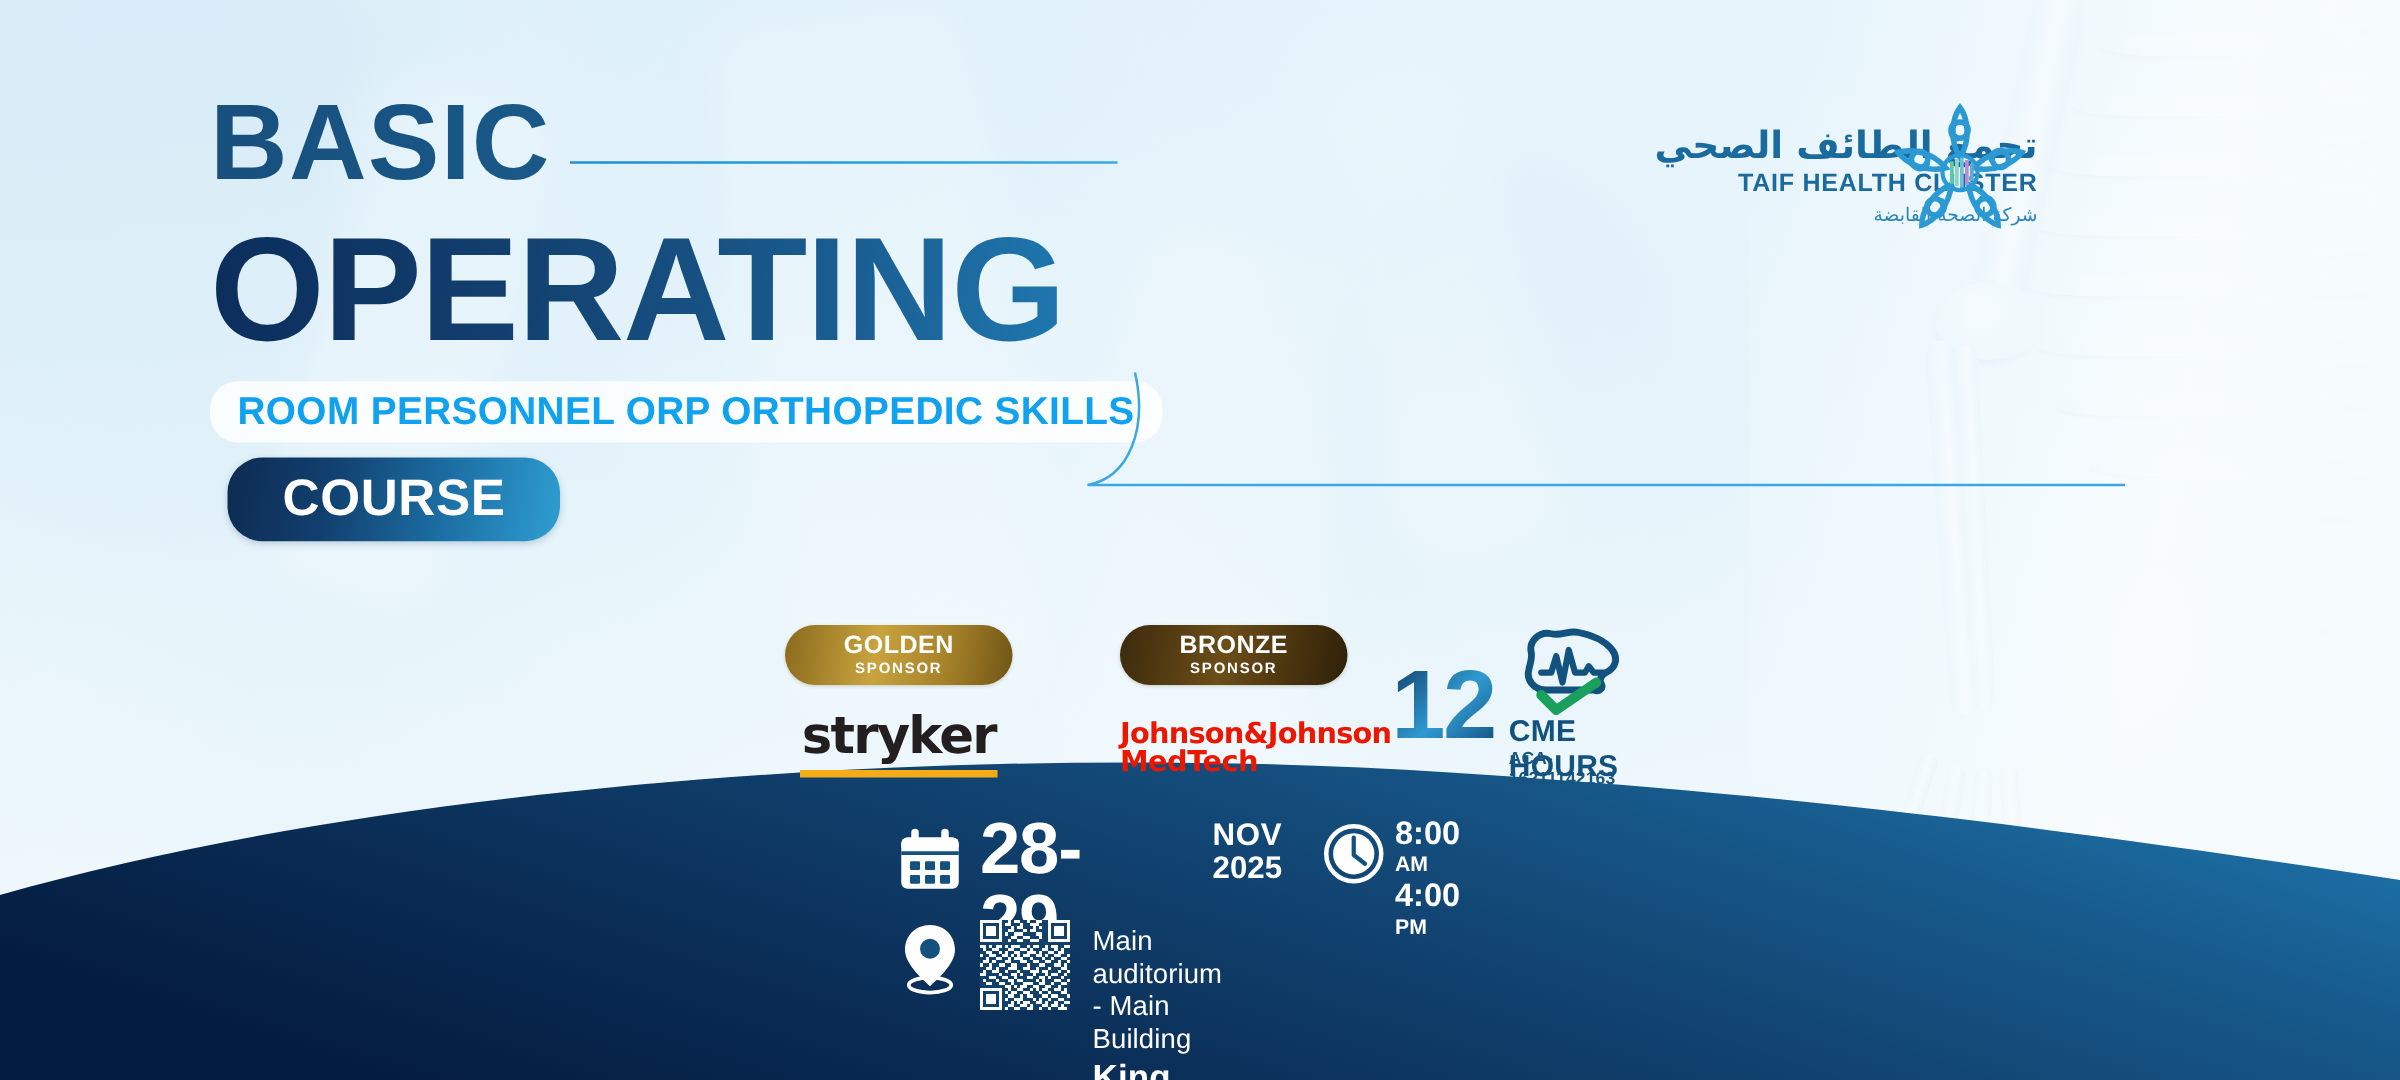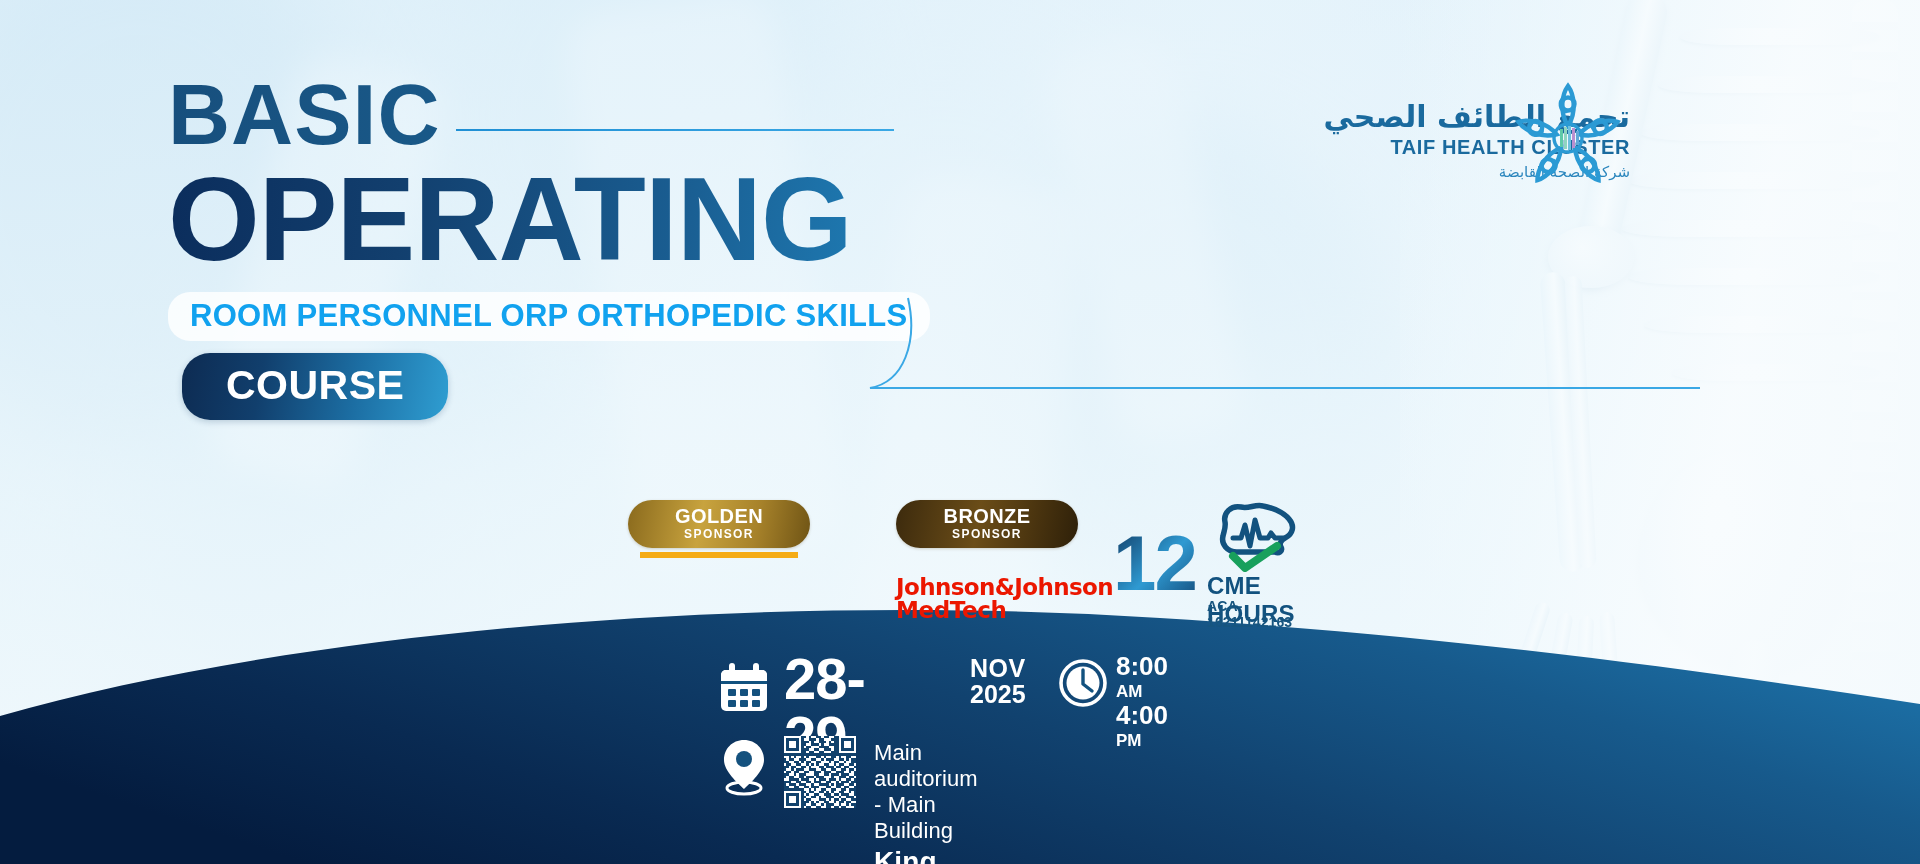--- a/index.html
+++ b/index.html
@@ -102,21 +102,21 @@
     font-size: 86px; font-weight: 700; letter-spacing: 1px; line-height: .98;
     color: #1c5a86;
     background: linear-gradient(90deg,#174f7d 0%, #1b6293 60%, #1f74ab 100%);
     -webkit-background-clip: text; background-clip: text; color: transparent;
   }
   .rule-basic {
     position: absolute; left: 288px; top: 57px; width: 438px; height: 2px;
     background: linear-gradient(90deg,#1f8fd4,#3aa8e5);
   }
   .operating {
-    margin-top: 4px; font-size: 118px; font-weight: 700; letter-spacing: -1px;
+    margin-top: 17px; font-size: 118px; font-weight: 700; letter-spacing: -1px;
     line-height: 1;
     background: linear-gradient(95deg,#0b2d5c 0%, #11three 1%, #123f6e 26%, #1a5f93 58%, #1f7fb8 82%, #2490cb 100%);
     background: linear-gradient(95deg,#0b2d5c 0%, #123f6e 26%, #1a5f93 58%, #1f7fb8 82%, #2490cb 100%);
     -webkit-background-clip: text; background-clip: text; color: transparent;
   }
   .subtitle-pill {
     margin-top: 14px; display: inline-block;
     background: rgba(255,255,255,.82);
     border-radius: 22px; padding: 6px 22px 7px 22px;
   }
@@ -341,20 +341,21 @@
         </clipPath>
       </defs>
   </svg>
 
   <div class="sponsors">
     <div class="sponsor-col sp-golden">
       <div class="sp-pill gold">
         <div class="sp-tier">GOLDEN</div>
         <div class="sp-word">SPONSOR</div>
       </div>
+      <div class="stryker">stryker</div>
       <div class="stryker-bar"></div>
     </div>
     <div class="sponsor-col sp-bronze">
       <div class="sp-pill bronze">
         <div class="sp-tier">BRONZE</div>
         <div class="sp-word">SPONSOR</div>
       </div>
       <div class="jnj">
         <div class="l1">Johnson&amp;Johnson</div>
         <div class="l2">MedTech</div>

